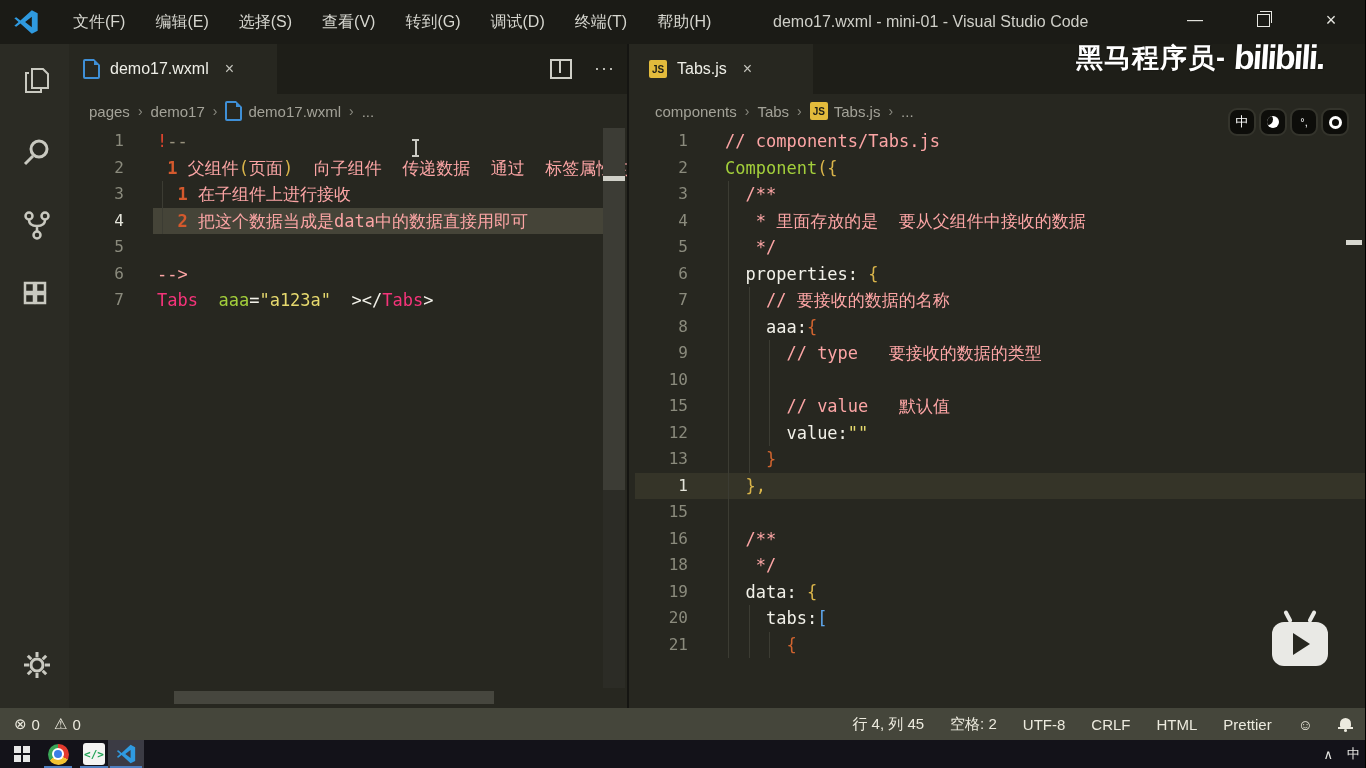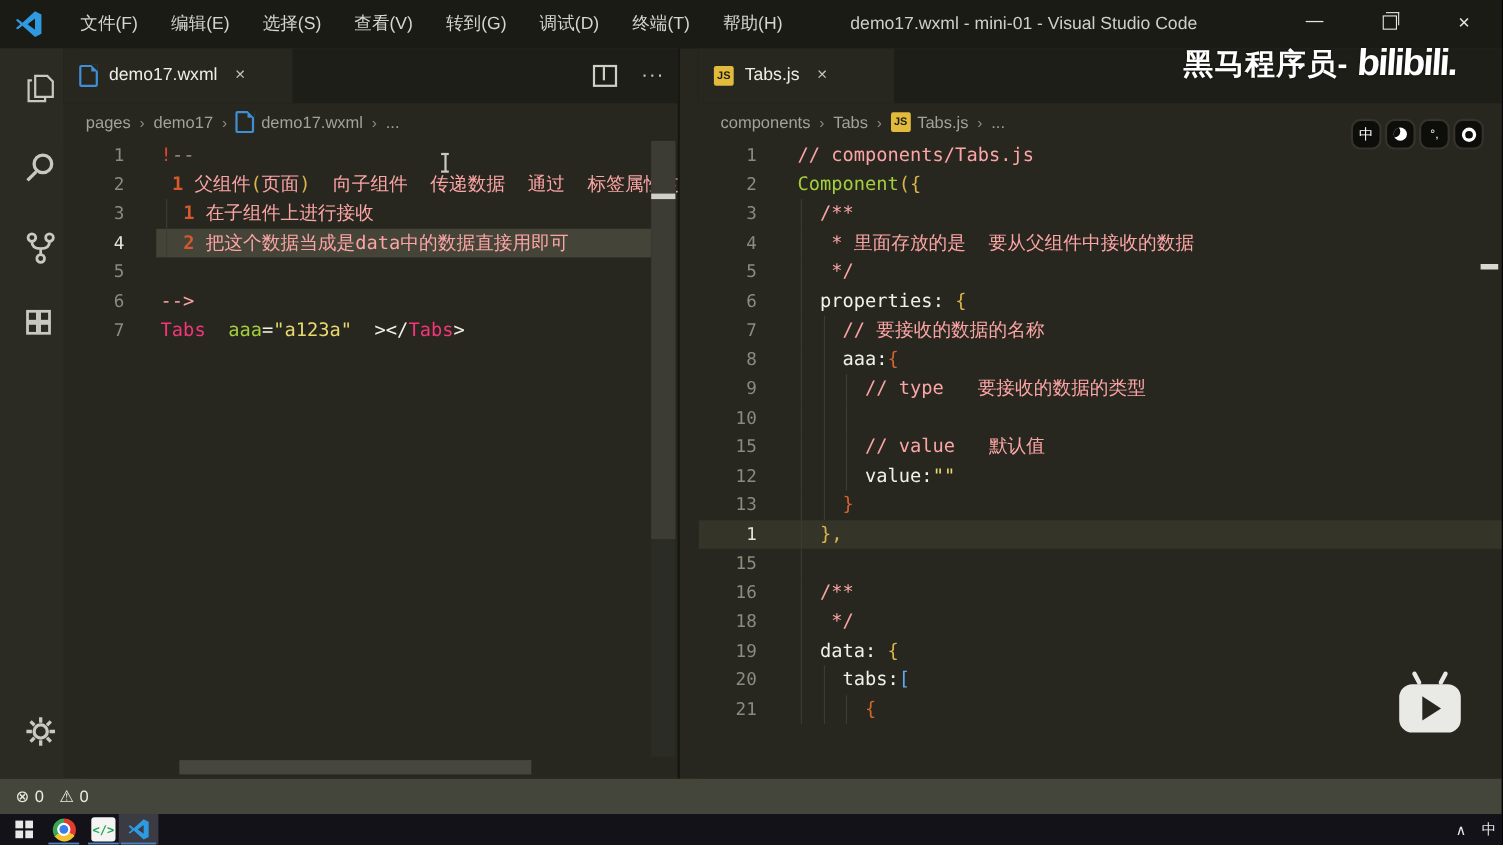--- a/index.html
+++ b/index.html
@@ -24,21 +24,21 @@
   #wm-text{font-size:27px;font-weight:bold;letter-spacing:1px;text-shadow:0 0 2px rgba(0,0,0,.6);}
   #wm-logo{font-size:34px;font-weight:900;letter-spacing:-2px;transform:skewX(-4deg);margin-left:8px;text-shadow:0 0 2px rgba(0,0,0,.6);}
 
   
   #activity-bar{position:absolute;left:0;top:44px;width:75px;height:664px;background:#2b2b24;}
   .ab-icon{position:absolute;left:18px;width:38px;height:38px;display:flex;align-items:center;justify-content:center;}
   .ab-icon svg{stroke:#c9c9c0;fill:none;stroke-width:2;}
 
   
   .group{position:absolute;top:44px;height:664px;background:#272720;}
-  #left-group{left:58px;width:558px;border-right:2px solid #151512;}
+  #left-group{left:69px;width:558px;border-right:2px solid #151512;}
   #right-group{left:635px;width:731px;}
   .tabstrip{position:absolute;left:0;top:0;right:0;height:50px;background:#1e1e18;}
   .tab{position:absolute;left:0;top:0;height:50px;background:#272720;display:flex;align-items:center;padding:0 14px;}
   .tab-label{font-size:16px;color:#eeeee7;margin:0 16px 0 10px;}
   .tab-close{font-size:16px;color:#c5c5bd;}
   .file-icon{width:13px;height:16px;border:2px solid #3f8fd6;border-radius:2px;position:relative;background:#272720;}
   .file-icon::after{content:"";position:absolute;right:-2px;top:-2px;border-style:solid;border-width:0 6px 6px 0;border-color:transparent #272720 #3f8fd6 transparent;}
   .js-badge{width:18px;height:18px;background:#e3bb3c;color:#1e1e18;font-size:10px;font-weight:bold;display:flex;align-items:center;justify-content:center;border-radius:2px;font-family:"Liberation Sans",sans-serif;}
   .tab-actions{position:absolute;top:14px;right:12px;display:flex;gap:22px;align-items:center;}
   .split-icon{width:18px;height:16px;border:2px solid #cfcfc7;position:relative;}
@@ -430,20 +430,32 @@
     <div id="sb-left">
       <span class="sb-group">
         <span>⊗</span>
         <span>0</span>
       </span>
       <span class="sb-group">
         <span>⚠</span>
         <span>0</span>
       </span>
     </div>
+    <div id="sb-right">
+      <span class="sb-item">行 4, 列 45</span>
+      <span class="sb-item">空格: 2</span>
+      <span class="sb-item">UTF-8</span>
+      <span class="sb-item">CRLF</span>
+      <span class="sb-item">HTML</span>
+      <span class="sb-item">Prettier</span>
+      <span class="sb-item">☺</span>
+      <span class="bell">
+          <i></i>
+        </span>
+    </div>
   </div>
 
   <div id="taskbar">
     <div class="tb-slot" id="tb-start">
       <span class="win-grid">
           <i></i>
           <i></i>
           <i></i>
           <i></i>
         </span>

